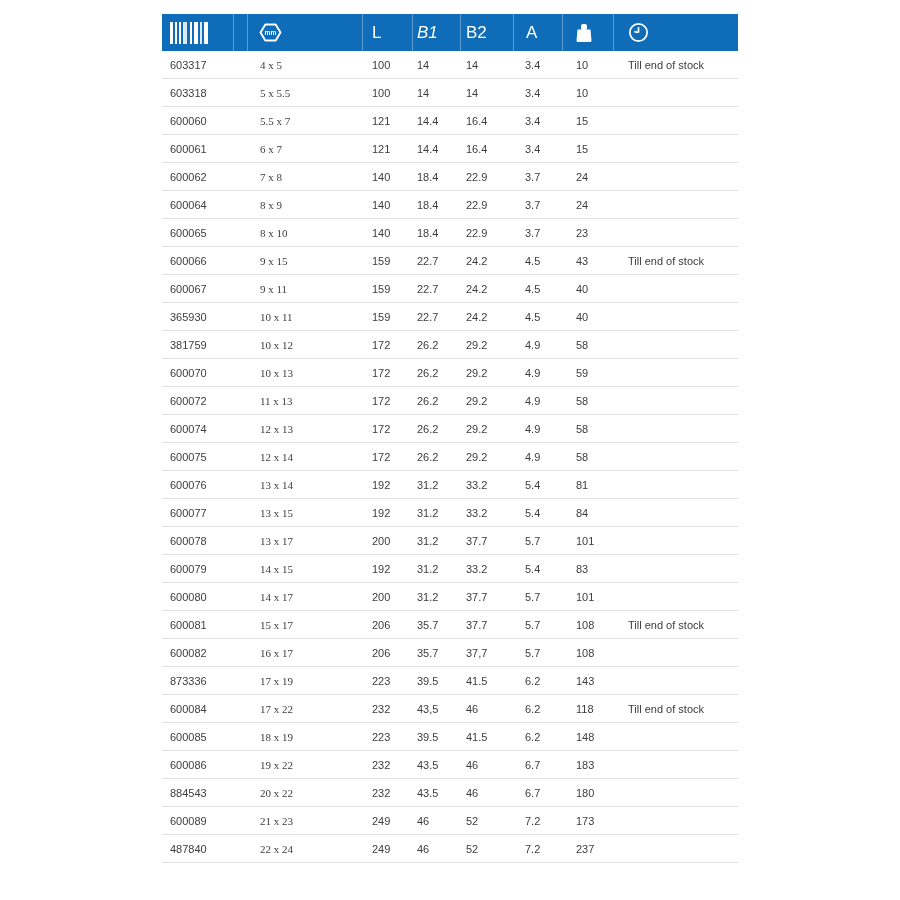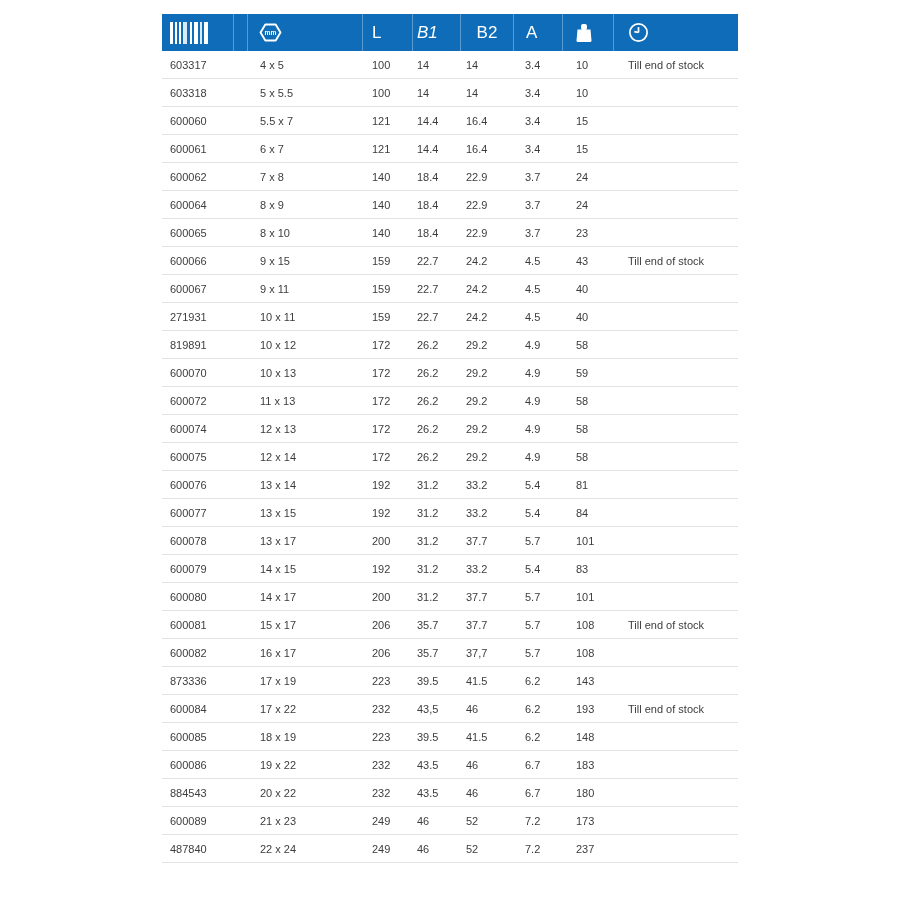--- a/index.html
+++ b/index.html
@@ -14,28 +14,28 @@
   .table-wrap{position:absolute;left:162px;top:14px;width:576px;}
   .grid-row{display:grid;grid-template-columns:71px 14px 115px 50px 48px 53px 49px 51px 125px;}
   .header-row{height:37px;background:var(--header-bg);color:#ffffff;}
   .header-cell{display:flex;align-items:center;height:100%;border-left:1px solid var(--header-divider);overflow:hidden;}
   .header-cell:first-child{border-left:none;}
   .header-label{font-size:17px;font-weight:400;color:#ffffff;}
   .pad-article{padding-left:8px;}
   .pad-size{padding-left:11px;}
   .pad-l{padding-left:9px;}
   .pad-b1{padding-left:4px;font-style:italic;}
-  .pad-b2{justify-content:center;}
+  .pad-b2{padding-left:5px;}
   .pad-a{padding-left:12px;}
   .pad-weight{padding-left:9px;}
   .pad-note{padding-left:13px;}
   .row{height:28px;border-bottom:1px solid var(--row-border);align-items:center;}
   .cell{font-size:11px;color:var(--text);white-space:nowrap;overflow:hidden;}
   .c-article{padding-left:8px;}
-  .c-size{padding-left:13px;}
+  .c-size{padding-left:13px;font-family:Liberation Serif, serif;}
   .c-l{padding-left:10px;}
   .c-b1{padding-left:5px;}
   .c-b2{padding-left:6px;}
   .c-a{padding-left:12px;}
   .c-weight{padding-left:14px;}
   .c-note{padding-left:15px;}
   .icon{display:block;}
 </style>
 </head>
 <body>
@@ -195,32 +195,32 @@
         <div class="cell c-spacer"></div>
         <div class="cell c-size">9 x 11</div>
         <div class="cell c-l">159</div>
         <div class="cell c-b1">22.7</div>
         <div class="cell c-b2">24.2</div>
         <div class="cell c-a">4.5</div>
         <div class="cell c-weight">40</div>
         <div class="cell c-note"></div>
       </div>
       <div class="grid-row row">
-        <div class="cell c-article">271931</div>
+        <div class="cell c-article">365930</div>
         <div class="cell c-spacer"></div>
         <div class="cell c-size">10 x 11</div>
         <div class="cell c-l">159</div>
         <div class="cell c-b1">22.7</div>
         <div class="cell c-b2">24.2</div>
         <div class="cell c-a">4.5</div>
         <div class="cell c-weight">40</div>
         <div class="cell c-note"></div>
       </div>
       <div class="grid-row row">
-        <div class="cell c-article">819891</div>
+        <div class="cell c-article">381759</div>
         <div class="cell c-spacer"></div>
         <div class="cell c-size">10 x 12</div>
         <div class="cell c-l">172</div>
         <div class="cell c-b1">26.2</div>
         <div class="cell c-b2">29.2</div>
         <div class="cell c-a">4.9</div>
         <div class="cell c-weight">58</div>
         <div class="cell c-note"></div>
       </div>
       <div class="grid-row row">
@@ -356,21 +356,21 @@
         <div class="cell c-note"></div>
       </div>
       <div class="grid-row row">
         <div class="cell c-article">600084</div>
         <div class="cell c-spacer"></div>
         <div class="cell c-size">17 x 22</div>
         <div class="cell c-l">232</div>
         <div class="cell c-b1">43,5</div>
         <div class="cell c-b2">46</div>
         <div class="cell c-a">6.2</div>
-        <div class="cell c-weight">193</div>
+        <div class="cell c-weight">118</div>
         <div class="cell c-note">Till end of stock</div>
       </div>
       <div class="grid-row row">
         <div class="cell c-article">600085</div>
         <div class="cell c-spacer"></div>
         <div class="cell c-size">18 x 19</div>
         <div class="cell c-l">223</div>
         <div class="cell c-b1">39.5</div>
         <div class="cell c-b2">41.5</div>
         <div class="cell c-a">6.2</div>

